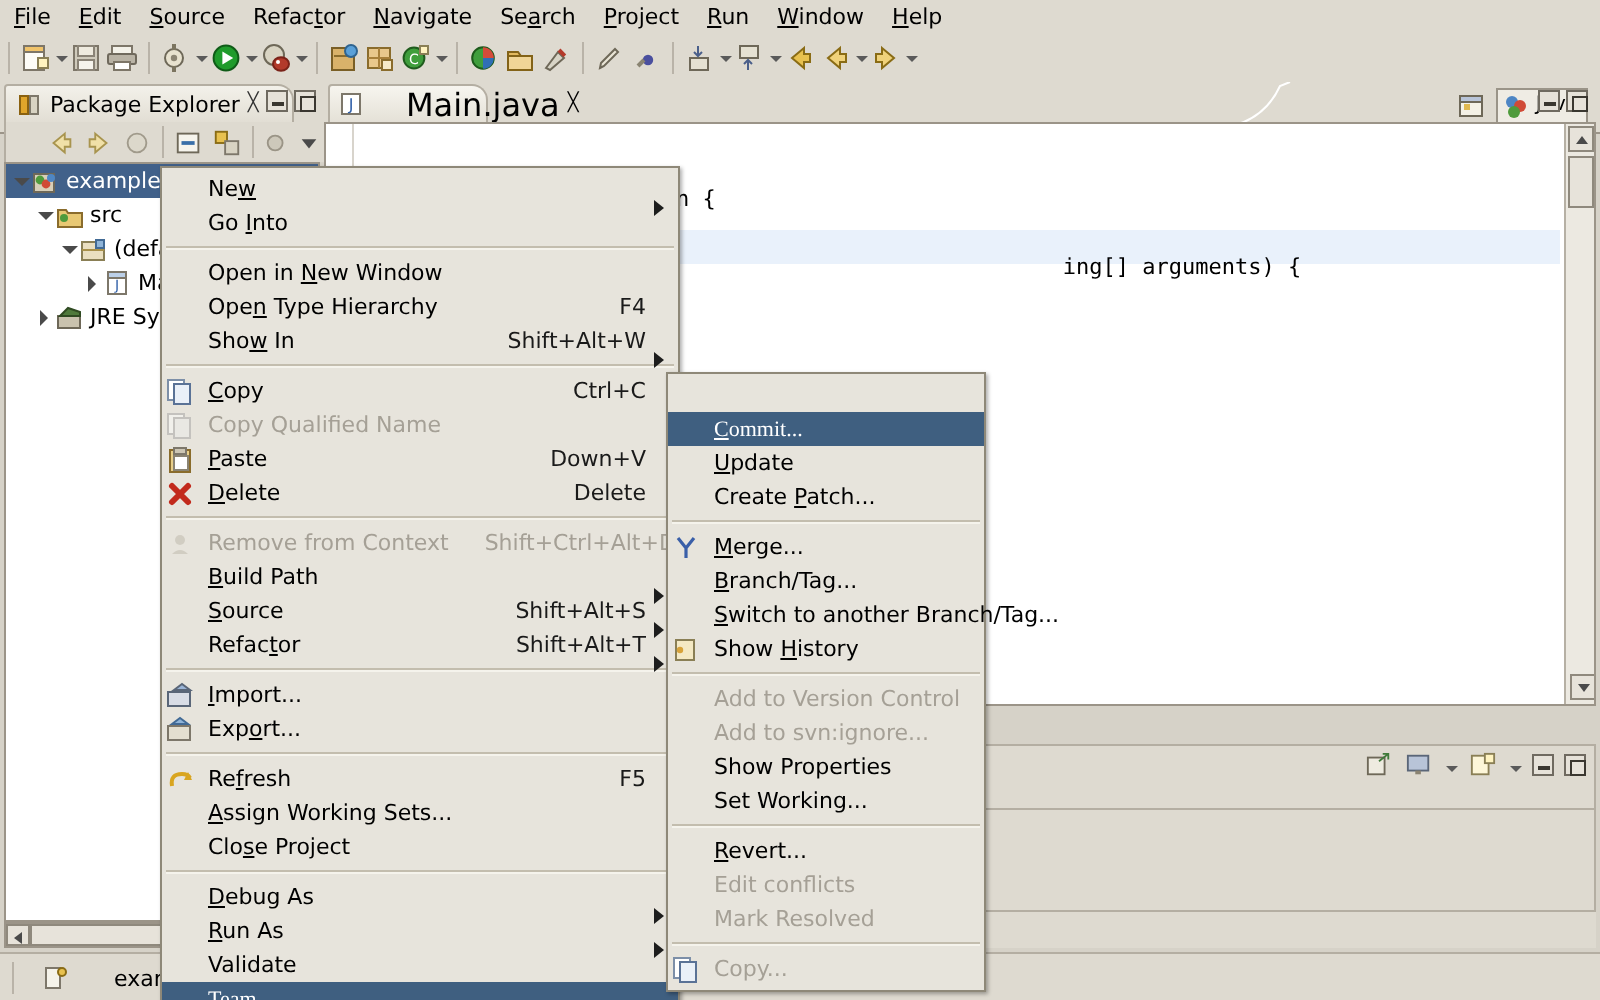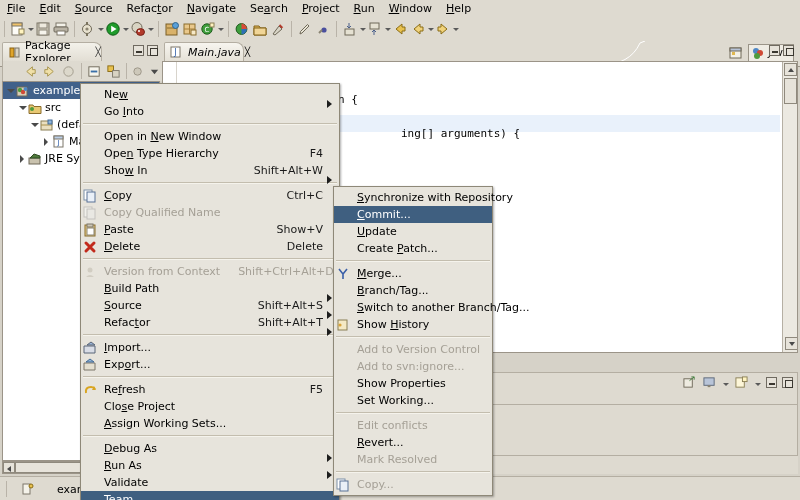--- a/index.html
+++ b/index.html
@@ -44,21 +44,21 @@
   .persp-items{position:absolute;right:6px;top:3px;display:flex;align-items:center;gap:4px;}
   .persp-btn{
     display:flex;align-items:center;gap:3px;padding:1px 4px 1px 2px;height:18px;
     background:#efece4;border:1px solid #9a9488;box-sizing:border-box;
   }
   .persp-btn span{font-size:10px;line-height:14px;}
 
   
   .leftview{position:absolute;left:2px;top:42px;width:158px;height:432px;}
   .viewtab{
-    position:absolute;left:0;top:0;height:19px;width:100px;
+    position:absolute;left:0;top:0;height:19px;width:145px;
     background:linear-gradient(#f3f1ea,#e2ded4);
     border:1px solid #b4aea2;border-bottom:none;
     border-radius:2px 8px 0 0;
     display:flex;align-items:center;padding-left:4px;box-sizing:border-box;
   }
   .viewtab .lbl{font-size:11px;margin-left:3px;}
   .viewtab .closeg{margin-left:4px;font-size:9px;color:#333;}
   .viewhdr-btns{position:absolute;right:2px;top:3px;display:flex;gap:3px;}
   .minbtn,.maxbtn{width:11px;height:11px;border:1px solid #6f6a60;background:#e6e2d9;position:relative;box-sizing:border-box;}
   .minbtn::after{content:"";position:absolute;left:2px;bottom:2px;width:6px;height:2px;background:#3a3730;}
@@ -95,21 +95,21 @@
   .hs-thumb{height:11px;background:#e7e3da;border:1px solid #8f897d;box-sizing:border-box;}
 
   
   .editorarea{position:absolute;left:162px;top:42px;width:636px;height:330px;}
   .edtab{
     position:absolute;left:2px;top:0;height:19px;width:80px;
     background:linear-gradient(#f7f5ef,#e5e1d7);
     border:1px solid #b4aea2;border-bottom:none;border-radius:2px 8px 0 0;
     display:flex;align-items:center;padding-left:4px;box-sizing:border-box;
   }
-  .edtab .lbl{font-size:11px;margin-left:5px;font-style:italic;}
+  .edtab .lbl{font-size:16px;margin-left:20px;}
   .edtab .closeg{margin-left:4px;font-size:9px;}
   .edhdr-btns{position:absolute;right:4px;top:3px;display:flex;gap:3px;}
   .edbody{
     position:absolute;left:0;top:19px;width:636px;height:292px;
     background:#fff;border:1px solid #9b9488;box-sizing:border-box;overflow:hidden;
   }
   .gutter{position:absolute;left:0;top:0;width:13px;height:100%;background:#fff;border-right:1px solid #d8d4cc;}
   .code{
     position:absolute;left:16px;top:2px;right:16px;
     font-family:"DejaVu Sans Mono","Liberation Mono",monospace;font-size:11px;line-height:17px;
@@ -172,21 +172,21 @@
   .menu .row .macc{margin-left:18px;color:#1a1a1a;font-size:11px;}
   .menu .row .marrow{
     width:10px;flex:0 0 10px;position:relative;
   }
   .menu .row .marrow.on::after{
     content:"";position:absolute;right:1px;top:5px;
     border-top:4px solid transparent;border-bottom:4px solid transparent;border-left:5px solid #1d1d1d;
   }
   .menu .row.dis .mtxt,.menu .row.dis .macc{color:#a5a096;}
   .menu .row.sel{background:#3f5f80;}
-  .menu .row.sel .mtxt,.menu .row.sel .macc{color:#fff;}
+  .menu .row.sel .mtxt,.menu .row.sel .macc{color:#fff;font-family:Liberation Serif, serif;}
   .menu .row.sel .marrow.on::after{border-left-color:#fff;}
   .menu .sep{height:1px;margin:3px 2px 3px 2px;background:#c3bdae;border-bottom:1px solid #f5f3ec;}
   .menu .row .mtxt u{text-decoration:underline;}
 
   #menu-main{left:80px;top:83px;width:260px;}
   #menu-team{left:333px;top:186px;width:160px;}
 </style>
 </head>
 <body>
 
@@ -506,21 +506,21 @@
       <div class="minbtn"></div>
       <div class="maxbtn"></div>
     </div>
 
     <div class="edbody">
       <div class="gutter"></div>
       <div class="hl-line" style="top:53px;"></div>
       <div class="code" style="top:12px;">
         <span class="kw">public</span><span> </span><span class="kw">class</span><span> Main {</span>
       </div>
-      <div class="code" style="left:185px;top:46px;">
+      <div class="code" style="left:185px;top:46px;text-align:center;">
         <span>ing[] arguments) {</span>
       </div>
 
       <div class="vscroll">
         <div class="vs-arrow u"></div>
         <div class="vs-thumb"></div>
         <div class="vs-arrow d" style="position:absolute;bottom:1px;left:1px;"></div>
       </div>
     </div>
   </div>
@@ -617,38 +617,38 @@
         <span class="mtxt">Copy Qualified Name</span>
         <span class="marrow"></span>
       </div>
       <div class="row">
         <span class="mico"><svg width="14" height="14" viewBox="0 0 14 14">
             <rect x="2" y="2" width="10" height="11" fill="#e8cf8a" stroke="#8a6c2c"></rect>
             <rect x="4" y="1" width="6" height="3" fill="#cdc6b4" stroke="#7d776a"></rect>
             <rect x="4" y="5" width="7" height="7" fill="#fff" stroke="#8a8372"></rect>
           </svg></span>
         <span class="mtxt"><u>P</u>aste</span>
-        <span class="macc">Show+V</span>
+        <span class="macc">Down+V</span>
         <span class="marrow"></span>
       </div>
       <div class="row">
         <span class="mico"><svg width="14" height="14" viewBox="0 0 14 14">
             <path d="M3 3 L11 11 M11 3 L3 11" stroke="#c22a1c" stroke-width="3" stroke-linecap="round"></path>
           </svg></span>
         <span class="mtxt"><u>D</u>elete</span>
         <span class="macc">Delete</span>
         <span class="marrow"></span>
       </div>
       <div class="sep"></div>
       <div class="row dis">
         <span class="mico"><svg width="14" height="14" viewBox="0 0 14 14" opacity="0.45">
             <circle cx="7" cy="5" r="2.5" fill="#b8b2a4"></circle>
             <path d="M3 12 q4 -4 8 0" fill="#b8b2a4"></path>
           </svg></span>
-        <span class="mtxt">Version from Context</span>
+        <span class="mtxt">Remove from Context</span>
         <span class="macc">Shift+Ctrl+Alt+Down</span>
         <span class="marrow"></span>
       </div>
       <div class="row">
         <span class="mico"></span>
         <span class="mtxt"><u>B</u>uild Path</span>
         <span class="marrow on"></span>
       </div>
       <div class="row">
         <span class="mico"></span>
@@ -684,26 +684,26 @@
         <span class="mico"><svg width="14" height="14" viewBox="0 0 14 14">
             <path d="M3 10 q-1 -6 5 -6 q3 0 4 2" stroke="#d9a520" stroke-width="2" fill="none"></path>
             <polygon points="11,3 13,7 9,7" fill="#d9a520"></polygon>
           </svg></span>
         <span class="mtxt">Re<u>f</u>resh</span>
         <span class="macc">F5</span>
         <span class="marrow"></span>
       </div>
       <div class="row">
         <span class="mico"></span>
+        <span class="mtxt"><u>A</u>ssign Working Sets...</span>
+        <span class="marrow"></span>
+      </div>
+      <div class="row">
+        <span class="mico"></span>
         <span class="mtxt">Clo<u>s</u>e Project</span>
-        <span class="marrow"></span>
-      </div>
-      <div class="row">
-        <span class="mico"></span>
-        <span class="mtxt"><u>A</u>ssign Working Sets...</span>
         <span class="marrow"></span>
       </div>
       <div class="sep"></div>
       <div class="row">
         <span class="mico"></span>
         <span class="mtxt"><u>D</u>ebug As</span>
         <span class="marrow on"></span>
       </div>
       <div class="row">
         <span class="mico"></span>
@@ -718,21 +718,20 @@
       <div class="row sel">
         <span class="mico"></span>
         <span class="mtxt">T<u>e</u>am</span>
         <span class="marrow on"></span>
       </div>
     </div>
 
   <div class="menu" id="menu-team">
       <div class="row">
         <span class="mico"></span>
-        <span class="mtxt"><u>S</u>ynchronize with Repository</span>
         <span class="marrow"></span>
       </div>
       <div class="row sel">
         <span class="mico"></span>
         <span class="mtxt"><u>C</u>ommit...</span>
         <span class="marrow"></span>
       </div>
       <div class="row">
         <span class="mico"></span>
         <span class="mtxt"><u>U</u>pdate</span>
@@ -784,28 +783,28 @@
         <span class="mico"></span>
         <span class="mtxt">Show Properties</span>
         <span class="marrow"></span>
       </div>
       <div class="row">
         <span class="mico"></span>
         <span class="mtxt">Set Working...</span>
         <span class="marrow"></span>
       </div>
       <div class="sep"></div>
+      <div class="row">
+        <span class="mico"></span>
+        <span class="mtxt"><u>R</u>evert...</span>
+        <span class="marrow"></span>
+      </div>
       <div class="row dis">
         <span class="mico"></span>
         <span class="mtxt">Edit conflicts</span>
-        <span class="marrow"></span>
-      </div>
-      <div class="row">
-        <span class="mico"></span>
-        <span class="mtxt"><u>R</u>evert...</span>
         <span class="marrow"></span>
       </div>
       <div class="row dis">
         <span class="mico"></span>
         <span class="mtxt">Mark Resolved</span>
         <span class="marrow"></span>
       </div>
       <div class="sep"></div>
       <div class="row dis">
         <span class="mico"><svg width="14" height="14" viewBox="0 0 14 14">

